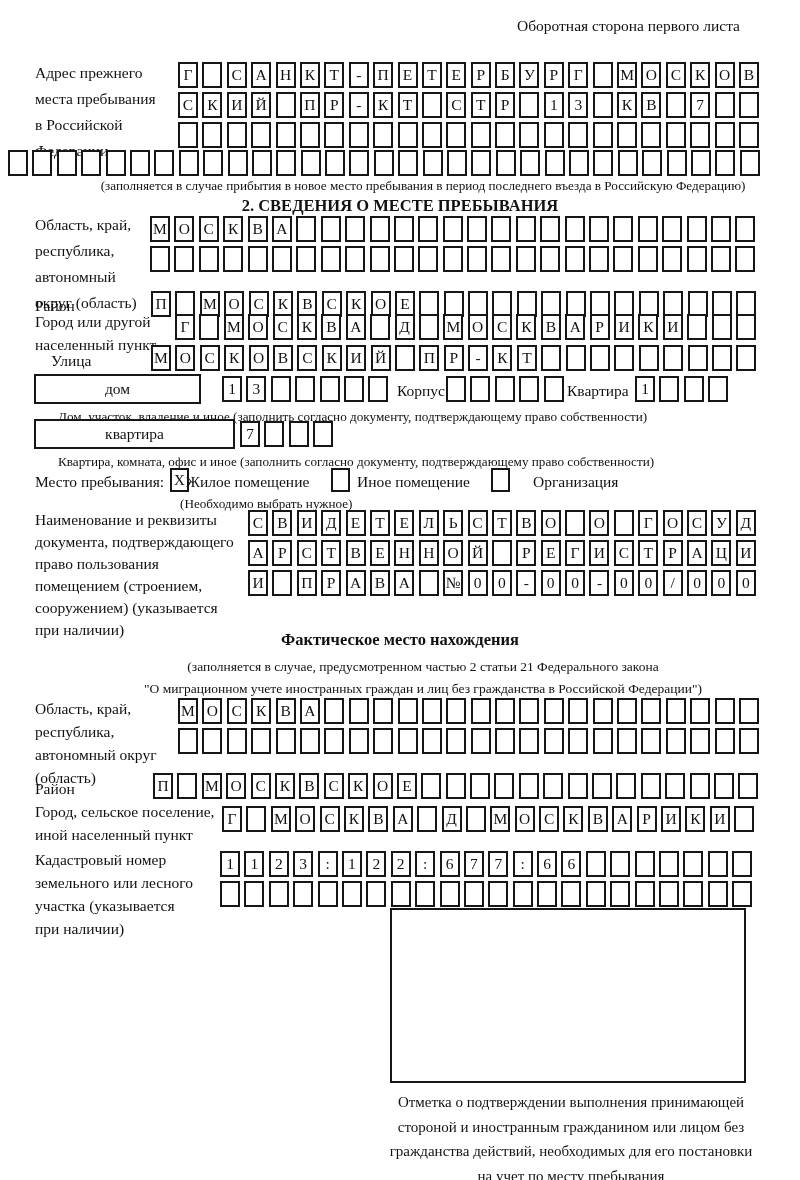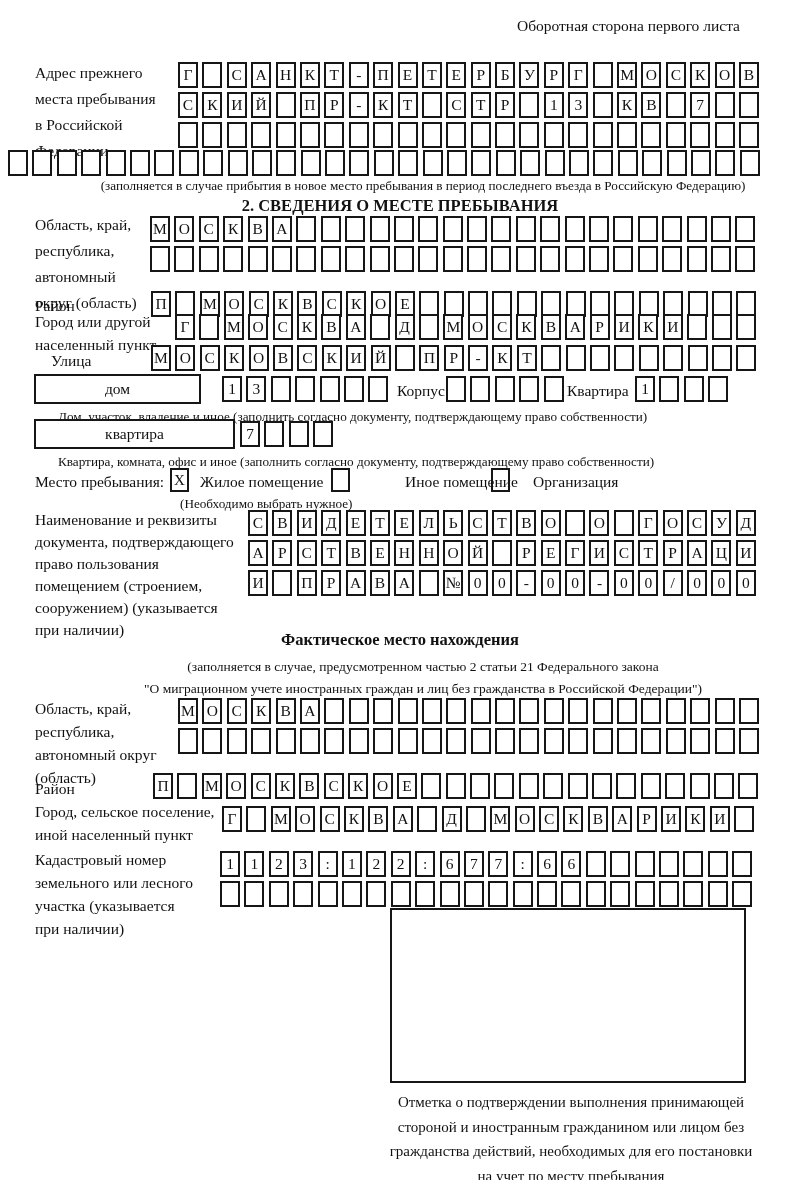--- a/index.html
+++ b/index.html
@@ -332,23 +332,23 @@
 <div class="abs cellrow" style="left:240px;top:421px;">
     <span class="cell">7</span>
     <span class="cell"></span>
     <span class="cell"></span>
     <span class="cell"></span>
   </div>
 <div class="abs note" style="left:35px;top:454px;width:760px;">Квартира, комната, офис и иное (заполнить согласно документу, подтверждающему право собственности)</div>
 
 <div class="abs lbl" style="left:35px;top:469px;">Место пребывания:</div>
 <div class="abs chk" style="left:170px;top:468px;">X</div>
-<div class="abs lbl" style="left:200px;top:469px;">Жилое помещение</div>
+<div class="abs lbl" style="left:186px;top:469px;">Жилое помещение</div>
 <div class="abs chk" style="left:331px;top:468px;"></div>
-<div class="abs lbl" style="left:357px;top:469px;margin-left:48px;">Иное помещение</div>
+<div class="abs lbl" style="left:357px;top:469px;">Иное помещение</div>
 <div class="abs chk" style="left:491px;top:468px;"></div>
 <div class="abs lbl" style="left:533px;top:469px;">Организация</div>
 <div class="abs note" style="left:157px;top:496px;">(Необходимо выбрать нужное)</div>
 
 <div class="abs lbl lbl-tight" style="left:35px;top:509px;width:210px;">Наименование и реквизиты
 документа, подтверждающего
 право пользования
 помещением (строением,
 сооружением) (указывается
 при наличии)</div>

